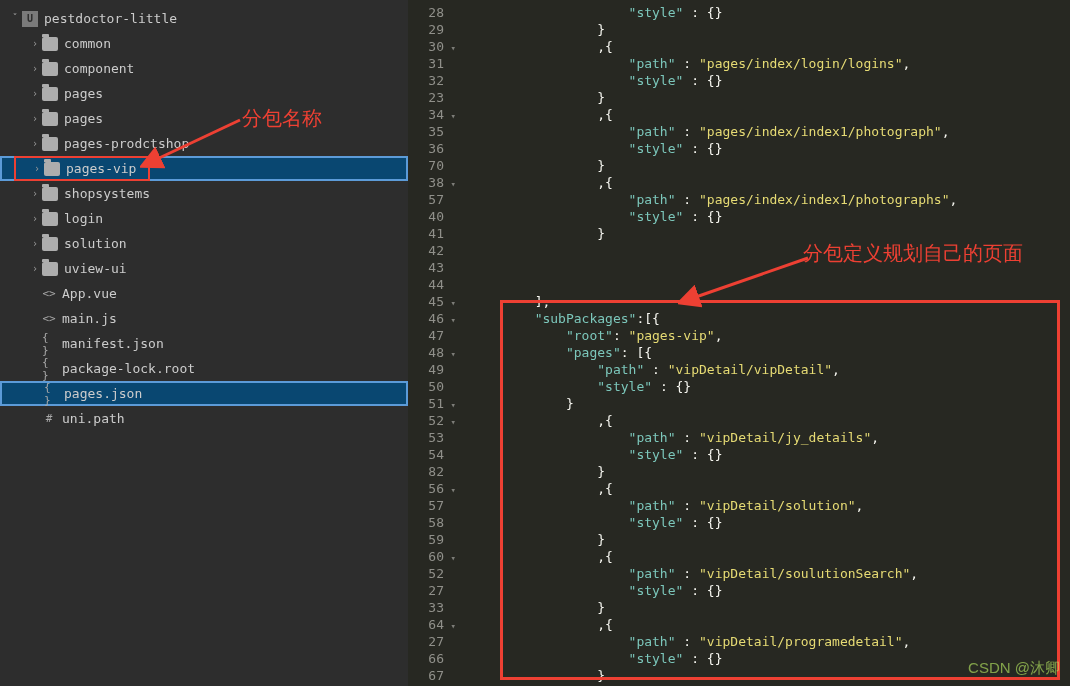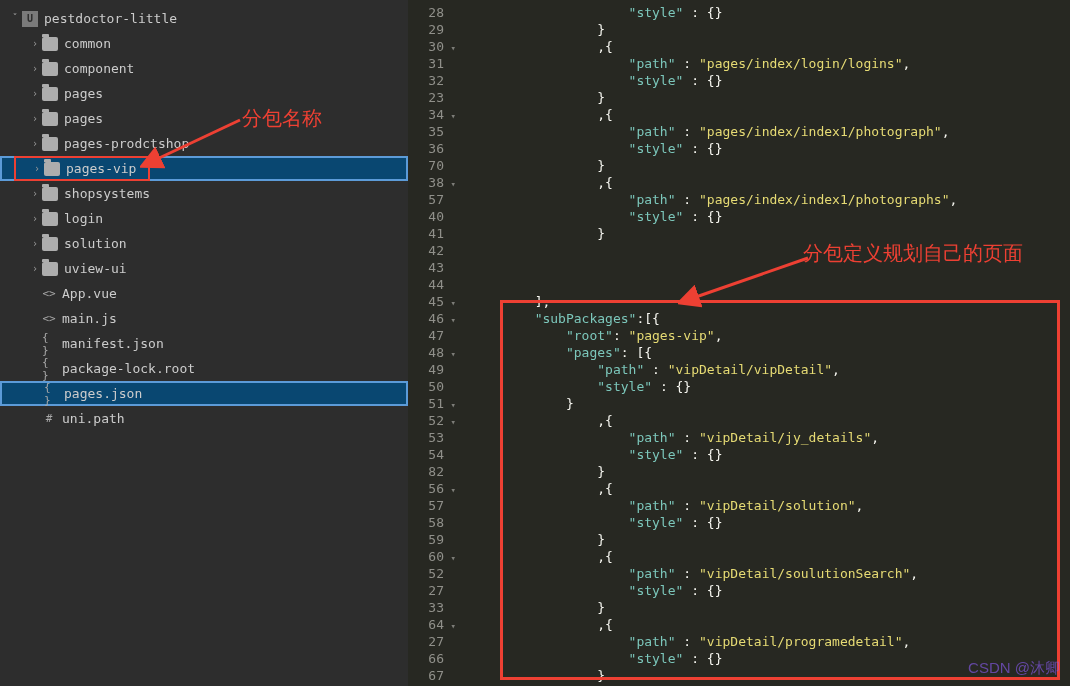--- a/index.html
+++ b/index.html
@@ -137,21 +137,21 @@
 }
 .arrow-svg {
   position: absolute;
   pointer-events: none;
   z-index: 8;
 }
 .watermark {
   position: absolute;
   right: 10px;
   bottom: 8px;
-  color: #8b5cf6;
+  color: #bef264;
   font-size: 15px;
   font-family: sans-serif;
   opacity: 0.6;
   z-index: 20;
 }
 </style>
 </head>
 <body>
 
 <div class="sidebar">

